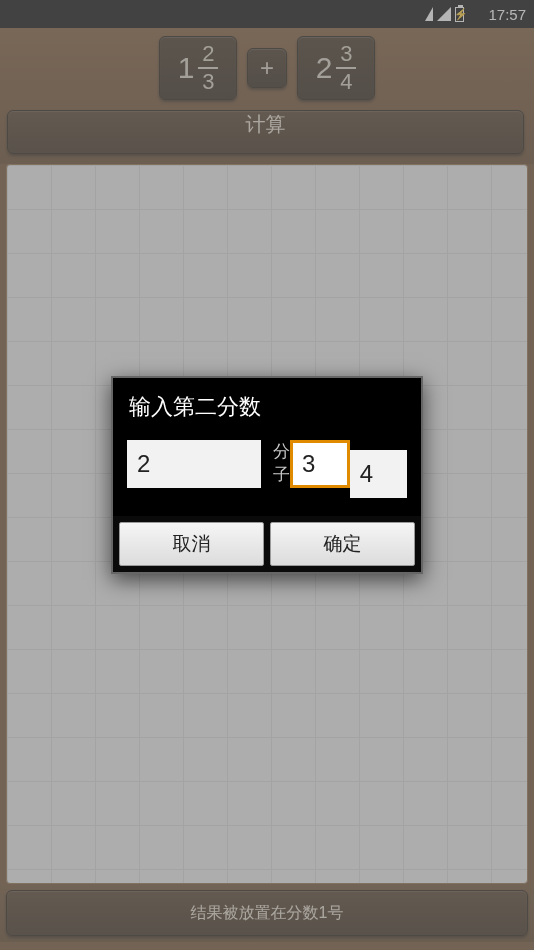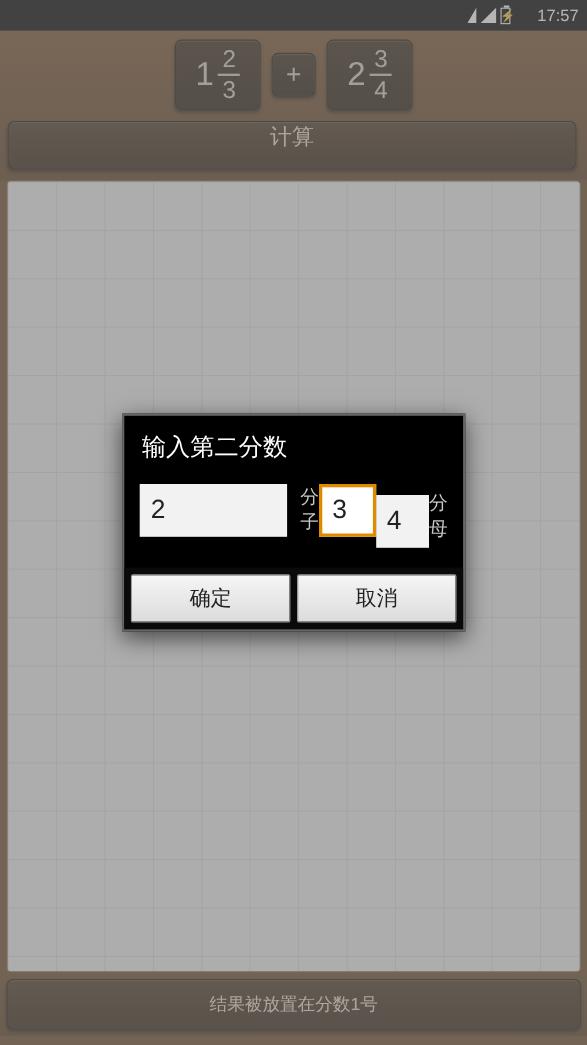--- a/index.html
+++ b/index.html
@@ -200,25 +200,24 @@
   <div class="dialog">
     <div class="dlg-title">输入第二分数</div>
     <div class="dlg-body">
       <div class="col col-left">
         <input class="field" value="2" style="">
       </div>
       <div class="col col-right">
         <div class="lbl">分子</div>
         <input class="field focused" value="3" style="">
         <input class="field" value="4" style="">
-        <div class="lbl-bottom">分母</div>
       </div>
     </div>
     <div class="dlg-actions">
       <div class="dlg-btn">
+        <span>取消</span>
+      </div>
+      <div class="dlg-btn">
         <span>确定</span>
       </div>
-      <div class="dlg-btn">
-        <span>取消</span>
-      </div>
     </div>
   </div>
 </div>
 
 </body></html>

